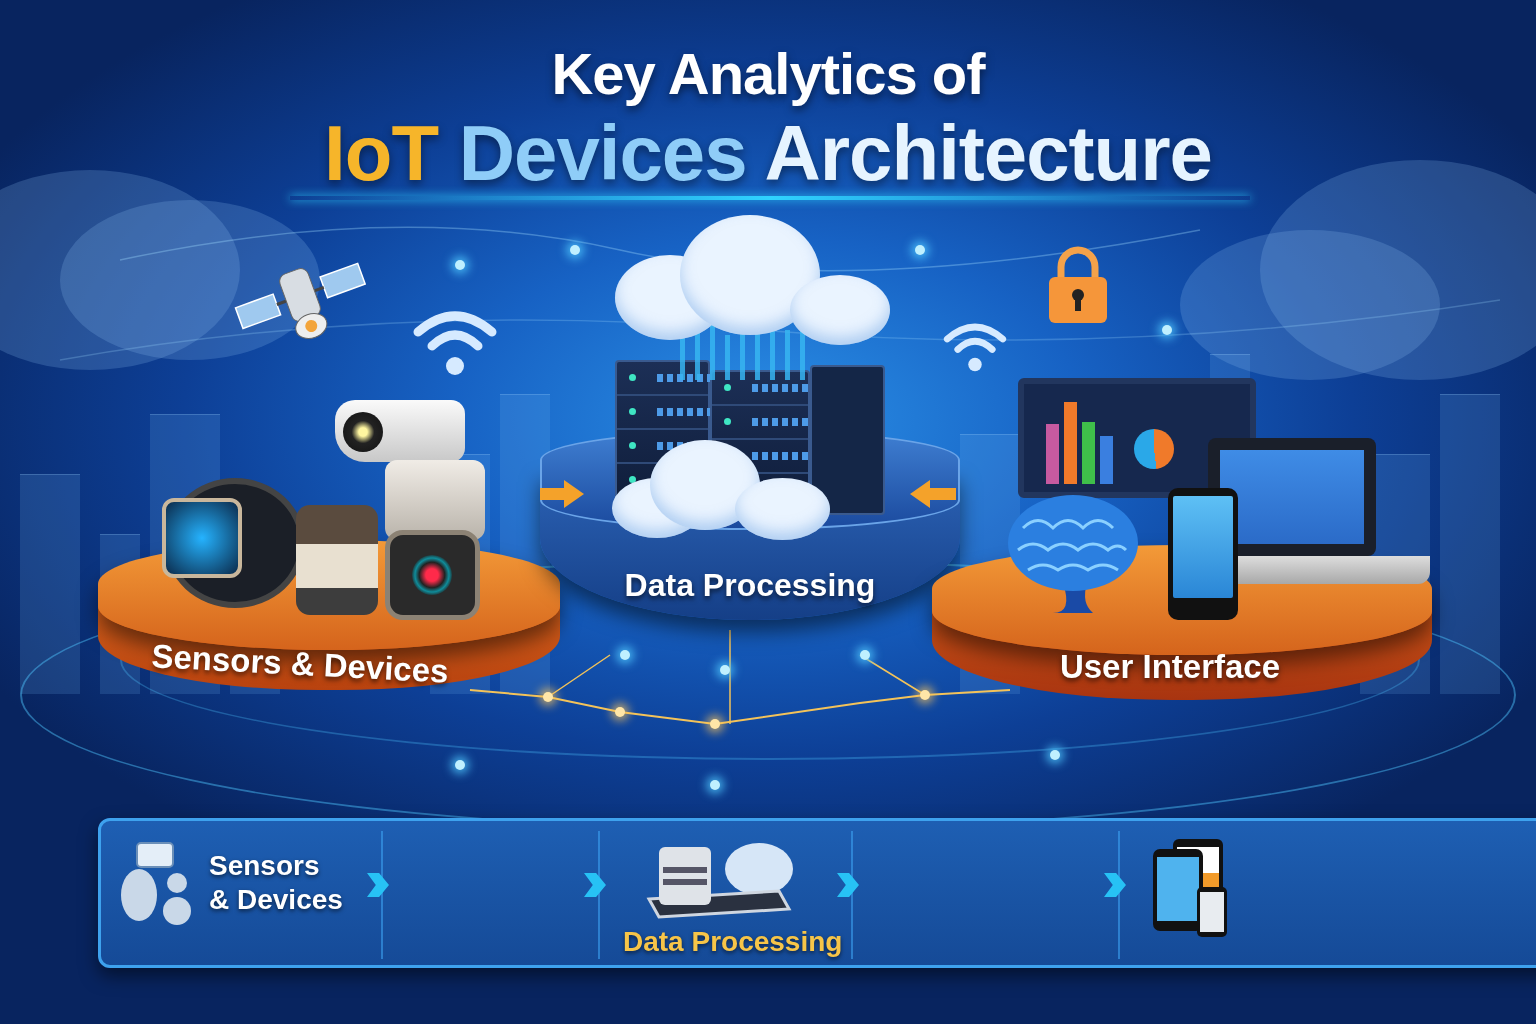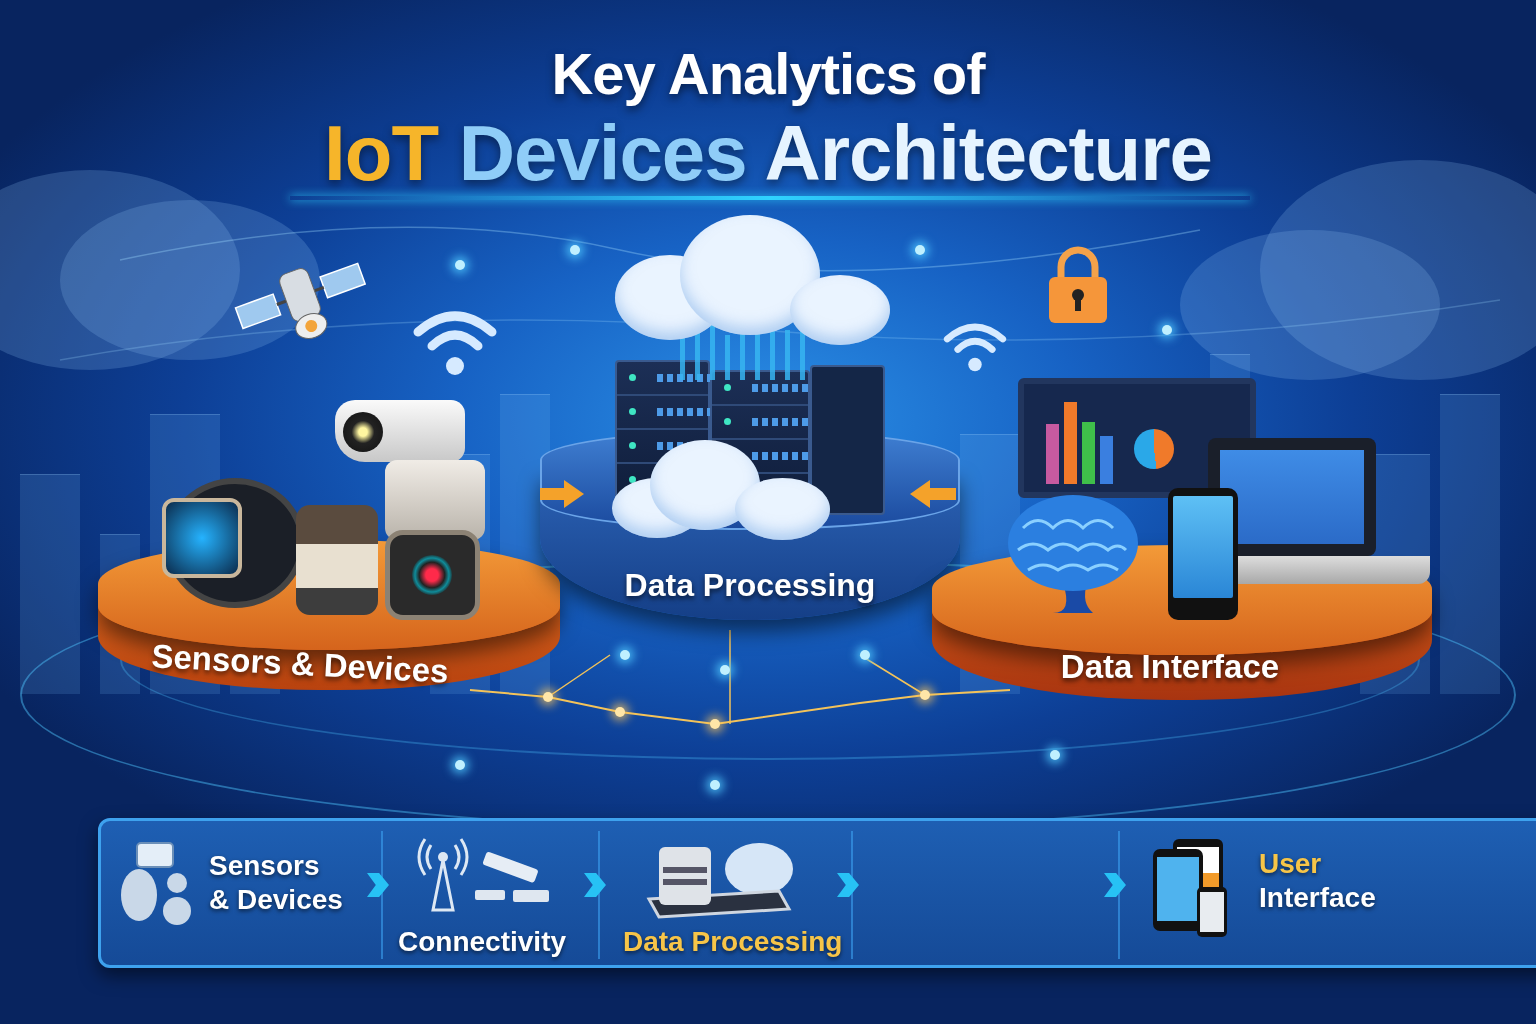--- a/index.html
+++ b/index.html
@@ -203,50 +203,39 @@
 </div>
 <svg class="abs" style="left:1003px;top:488px" width="140" height="130" viewBox="0 0 140 130">
   <path d="M60,95 q10,30 -10,30 h40 q-12,-10 -6,-30z" fill="#1a4aa6"></path>
   <ellipse cx="70" cy="55" rx="65" ry="48" fill="#2b7fe0"></ellipse>
   <g fill="none" stroke="#8ad0ff" stroke-width="3">
     <path d="M20,40 q15,-15 30,0 q15,-15 30,0 q15,-15 30,0"></path>
     <path d="M15,62 q15,-12 30,0 q15,-12 30,0 q15,-12 30,0 q10,-8 18,0"></path>
     <path d="M25,82 q15,-10 30,0 q15,-10 30,0 q15,-10 30,0"></path>
   </g>
 </svg>
-<div class="abs plat-label" style="left:1020px;top:648px;width:300px">Data Interface</div>
+<div class="abs plat-label" style="left:1020px;top:648px;width:300px">User Interface</div>
 
 <div class="abs bottom-bar">
 
   <div class="step" style="left:0;width:280px">
     <svg class="mini-icon" style="left:18px;top:18px" width="80" height="90" viewBox="0 0 80 90">
       <rect x="18" y="4" width="36" height="24" rx="4" fill="#e4eef8" stroke="#6b8fb8" stroke-width="2"></rect>
       <ellipse cx="20" cy="56" rx="18" ry="26" fill="#c9d8e8"></ellipse>
       <circle cx="58" cy="44" r="10" fill="#c9d8e8"></circle>
       <circle cx="58" cy="72" r="14" fill="#c9d8e8"></circle>
     </svg>
     <div class="step-label" style="left:108px;top:28px">
       <div>Sensors</div>
       <div>&amp; Devices</div>
     </div>
   </div>
   <div class="divider" style="left:280px"></div>
   <div class="chev" style="left:266px"></div>
 
-  <div class="step" style="left:282px;width:216px">
-    <svg class="mini-icon" style="left:30px;top:14px" width="150" height="80" viewBox="0 0 150 80">
-      <path d="M20,75 L30,25 L40,75z" fill="none" stroke="#dde8f4" stroke-width="3"></path>
-      <circle cx="30" cy="22" r="5" fill="#dde8f4"></circle>
-      <path d="M18,10 q-8,12 0,24 M42,10 q8,12 0,24 M12,4 q-12,18 0,36 M48,4 q12,18 0,36" fill="none" stroke="#dde8f4" stroke-width="3"></path>
-      <rect x="70" y="25" width="55" height="14" rx="3" fill="#e6edf5" transform="rotate(20 97 32)"></rect>
-      <rect x="62" y="55" width="30" height="10" rx="2" fill="#dfe7f0"></rect>
-      <rect x="100" y="55" width="36" height="12" rx="2" fill="#dfe7f0"></rect>
-    </svg>
-    <div class="step-label" style="left:15px;top:104px">Connectivity</div>
-  </div>
   <div class="divider" style="left:497px"></div>
   <div class="chev" style="left:483px"></div>
 
   <div class="step" style="left:500px;width:250px">
     <svg class="mini-icon" style="left:38px;top:12px" width="160" height="90" viewBox="0 0 160 90">
       <ellipse cx="120" cy="36" rx="34" ry="26" fill="#d6e6f7"></ellipse>
       <path d="M10,66 L140,58 L150,76 L20,84z" fill="#2a3140" stroke="#cfd6e0" stroke-width="3"></path>
       <rect x="20" y="14" width="52" height="58" rx="6" fill="#dfe3e8"></rect>
       <rect x="24" y="34" width="44" height="6" fill="#556"></rect>
         <rect x="24" y="46" width="44" height="6" fill="#556"></rect>
@@ -262,18 +251,14 @@
   <div class="step" style="left:1020px;width:315px">
     <svg class="mini-icon" style="left:30px;top:18px" width="90" height="100" viewBox="0 0 90 100">
       <rect x="22" y="0" width="50" height="70" rx="6" fill="#111"></rect>
       <rect x="26" y="8" width="42" height="26" fill="#fff"></rect>
         <rect x="26" y="34" width="42" height="16" fill="#f29b2a"></rect>
       <rect x="2" y="10" width="50" height="82" rx="7" fill="#111"></rect>
       <rect x="6" y="18" width="42" height="64" fill="#4fb3ee"></rect>
       <rect x="46" y="48" width="30" height="50" rx="5" fill="#111"></rect>
       <rect x="49" y="53" width="24" height="40" fill="#e8ecf0"></rect>
     </svg>
-    <div class="step-label" style="left:138px;top:26px">
-      <div class="gold" style="color:#f7c548">User</div>
-      <div>Interface</div>
-    </div>
   </div>
 </div>
 
 </body></html>

